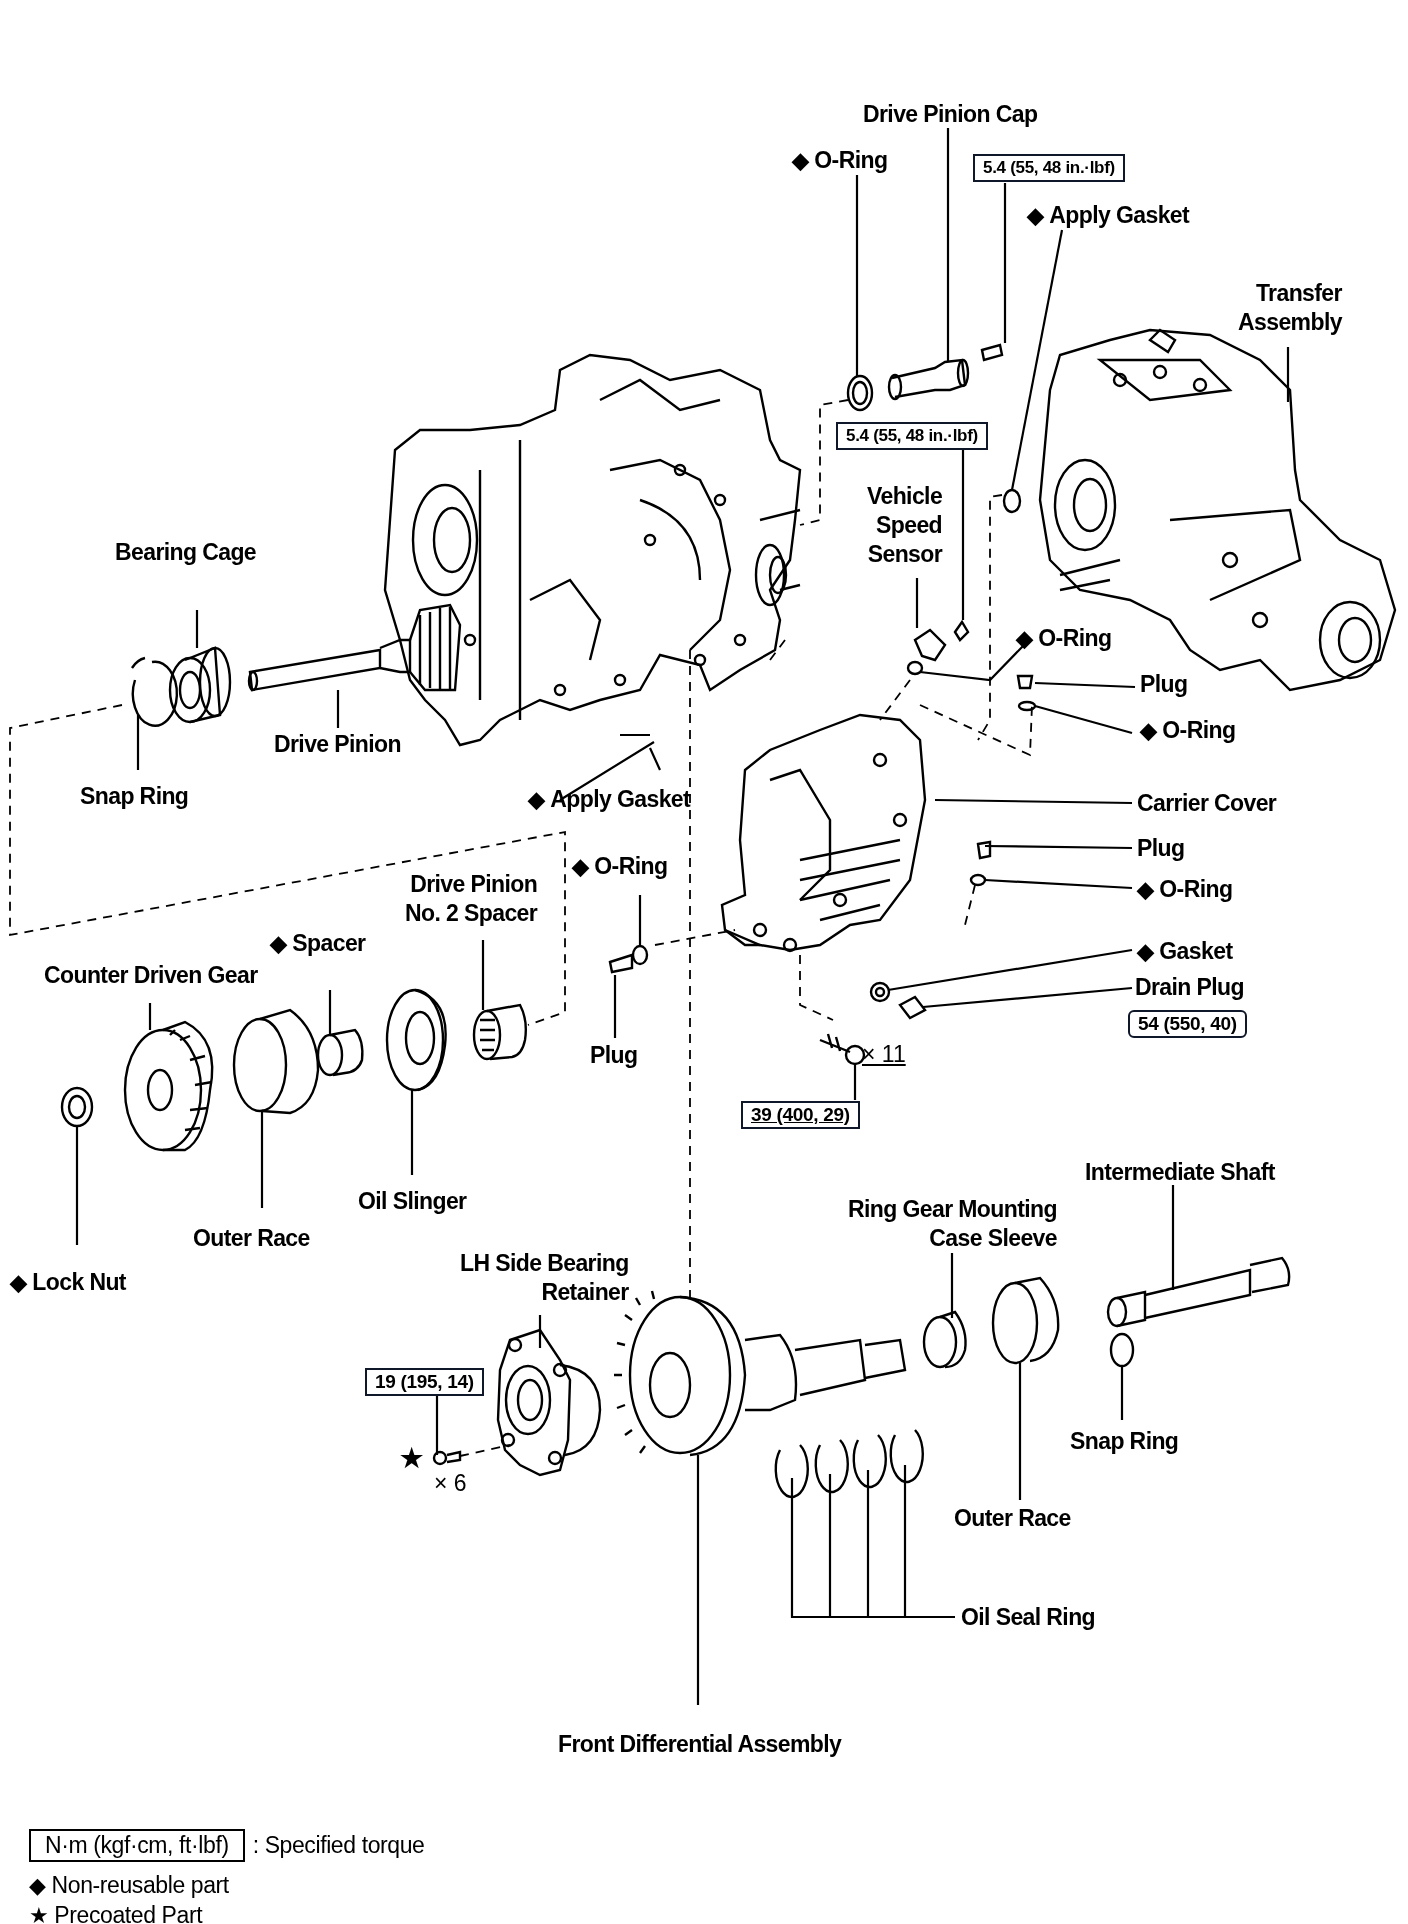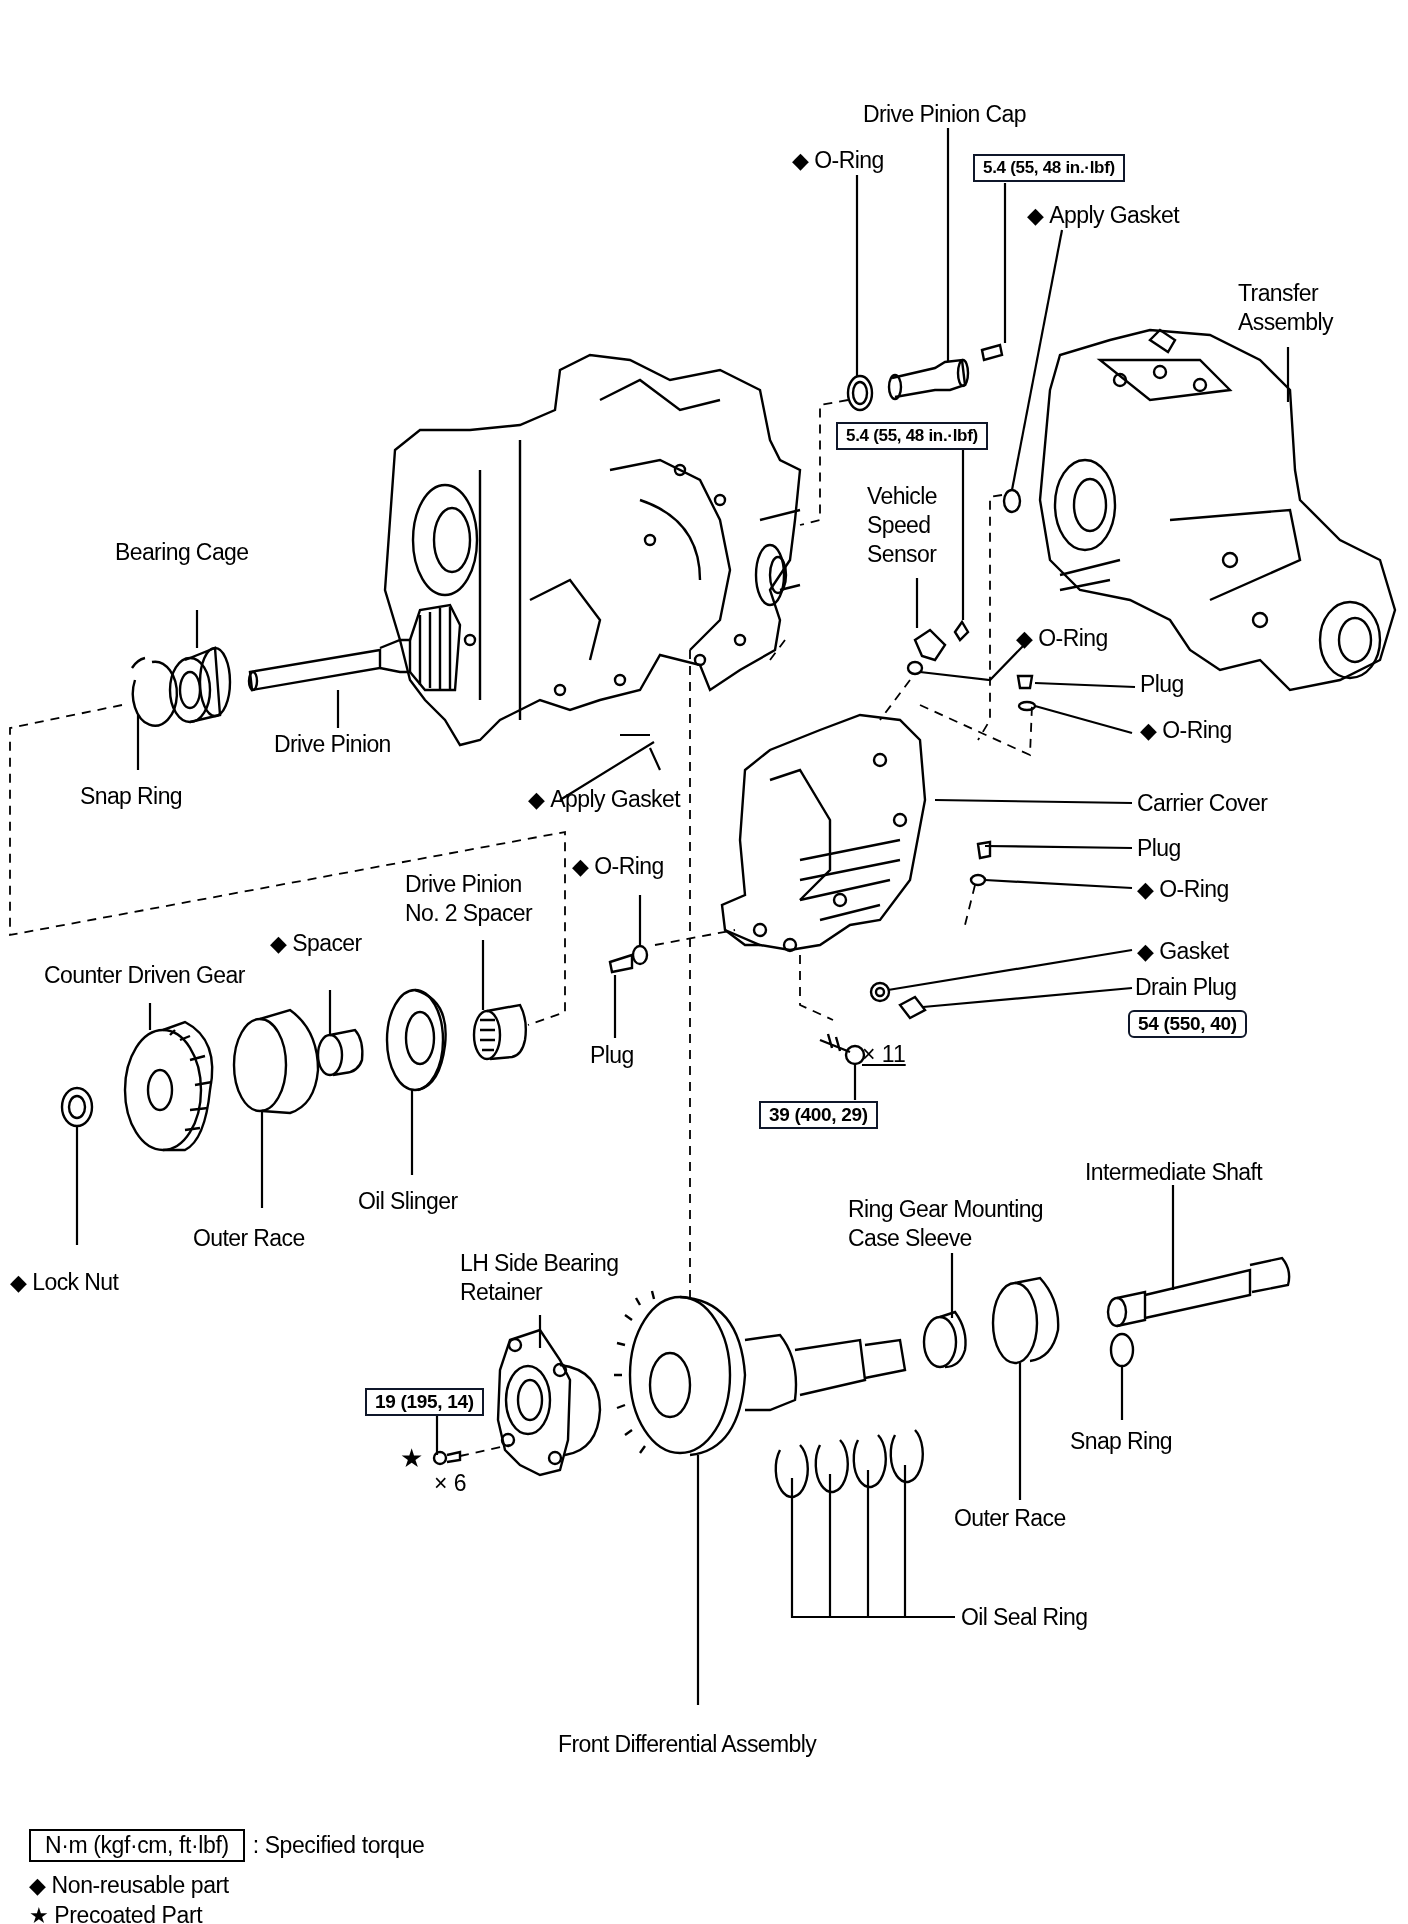--- a/index.html
+++ b/index.html
@@ -1,20 +1,20 @@
 <!DOCTYPE html>
 <html><head>
 <meta charset="utf-8">
 <style>
   html, body { margin:0; padding:0; background:#ffffff; }
   body { width:1408px; height:1924px; position:relative; overflow:hidden;
          font-family:"Liberation Sans", sans-serif; color:#000; }
   #art { position:absolute; left:0; top:0; width:1408px; height:1924px; }
-  .lbl { position:absolute; font-size:23px; font-weight:normal; letter-spacing:-0.6px;
-         line-height:29px; white-space:nowrap; color:#000; }
+  .lbl { position:absolute; font-size:23px; font-weight:bold; letter-spacing:-0.6px;
+         line-height:29px; white-space:nowrap; color:#000;text-align:right; }
   .lbl .dia, .lg .dia { font-size:22px; margin-right:6px; }
   .tq { position:absolute; border:2px solid #0f172a; font-size:17px; font-weight:bold;
         padding:2px 8px; white-space:nowrap; background:#fff; line-height:20px; letter-spacing:-0.3px; }
   .mult { position:absolute; font-size:23px; white-space:nowrap; }
   .lg { position:absolute; left:10px; font-size:23px; white-space:nowrap; letter-spacing:-0.4px;padding-left:19px; }
   .lg-box { display:inline-block; border:2px solid #000; padding:1px 14px; margin-right:8px; }
 </style>
 </head>
 <body>
 
@@ -271,30 +271,30 @@
 
 <div class="lbl" style="left:572px;top:852px;"><span class="dia">◆</span><span>O-Ring</span></div>
 <div class="lbl" style="left:405px;top:870px;line-height:29px;"><span>Drive Pinion</span><br><span>No. 2 Spacer</span></div>
 <div class="lbl" style="left:270px;top:929px;"><span class="dia">◆</span><span>Spacer</span></div>
 <div class="lbl" style="left:44px;top:961px;">Counter Driven Gear</div>
 <div class="lbl" style="left:590px;top:1041px;">Plug</div>
 <div class="lbl" style="left:1137px;top:937px;"><span class="dia">◆</span><span>Gasket</span></div>
 <div class="lbl" style="left:1135px;top:973px;">Drain Plug</div>
 <div class="tq" style="left:1128px;top:1010px;font-size:19px;border-radius:6px;">54 (550, 40)</div>
 <div class="mult" style="left:862px;top:1041px;text-decoration:underline;">× 11</div>
-<div class="tq" style="left:759px;top:1101px;font-size:19px;">39 (400, 29)</div>
+<div class="tq" style="left:741px;top:1101px;font-size:19px;text-decoration:underline;">39 (400, 29)</div>
 
 <div class="lbl" style="left:358px;top:1187px;">Oil Slinger</div>
 <div class="lbl" style="left:193px;top:1224px;">Outer Race</div>
 <div class="lbl" style="left:10px;top:1268px;"><span class="dia">◆</span><span>Lock Nut</span></div>
 
 <div class="lbl" style="left:1085px;top:1158px;">Intermediate Shaft</div>
 <div class="lbl" style="left:848px;top:1195px;line-height:29px;"><span>Ring Gear Mounting</span><br><span>Case Sleeve</span></div>
 <div class="lbl" style="left:460px;top:1249px;line-height:29px;"><span>LH Side Bearing</span><br><span>Retainer</span></div>
-<div class="tq" style="left:365px;top:1368px;font-size:19px;margin-top:20px;">19 (195, 14)</div>
+<div class="tq" style="left:365px;top:1368px;font-size:19px;">19 (195, 14)</div>
 <div class="lbl" style="left:400px;top:1444px;font-size:26px;">★</div>
 <div class="mult" style="left:434px;top:1470px;">× 6</div>
 
 <div class="lbl" style="left:1070px;top:1427px;">Snap Ring</div>
 <div class="lbl" style="left:954px;top:1504px;">Outer Race</div>
 <div class="lbl" style="left:951px;top:1603px;margin-left:10px;">Oil Seal Ring</div>
 <div class="lbl" style="left:558px;top:1714px;margin-top:16px;">Front Differential Assembly</div>
 
 <div class="lg" style="top:1829px;"><span class="lg-box">N·m (kgf·cm, ft·lbf)</span><span>: Specified torque</span></div>
 <div class="lg" style="top:1872px;"><span class="dia">◆</span><span>Non-reusable part</span></div>

